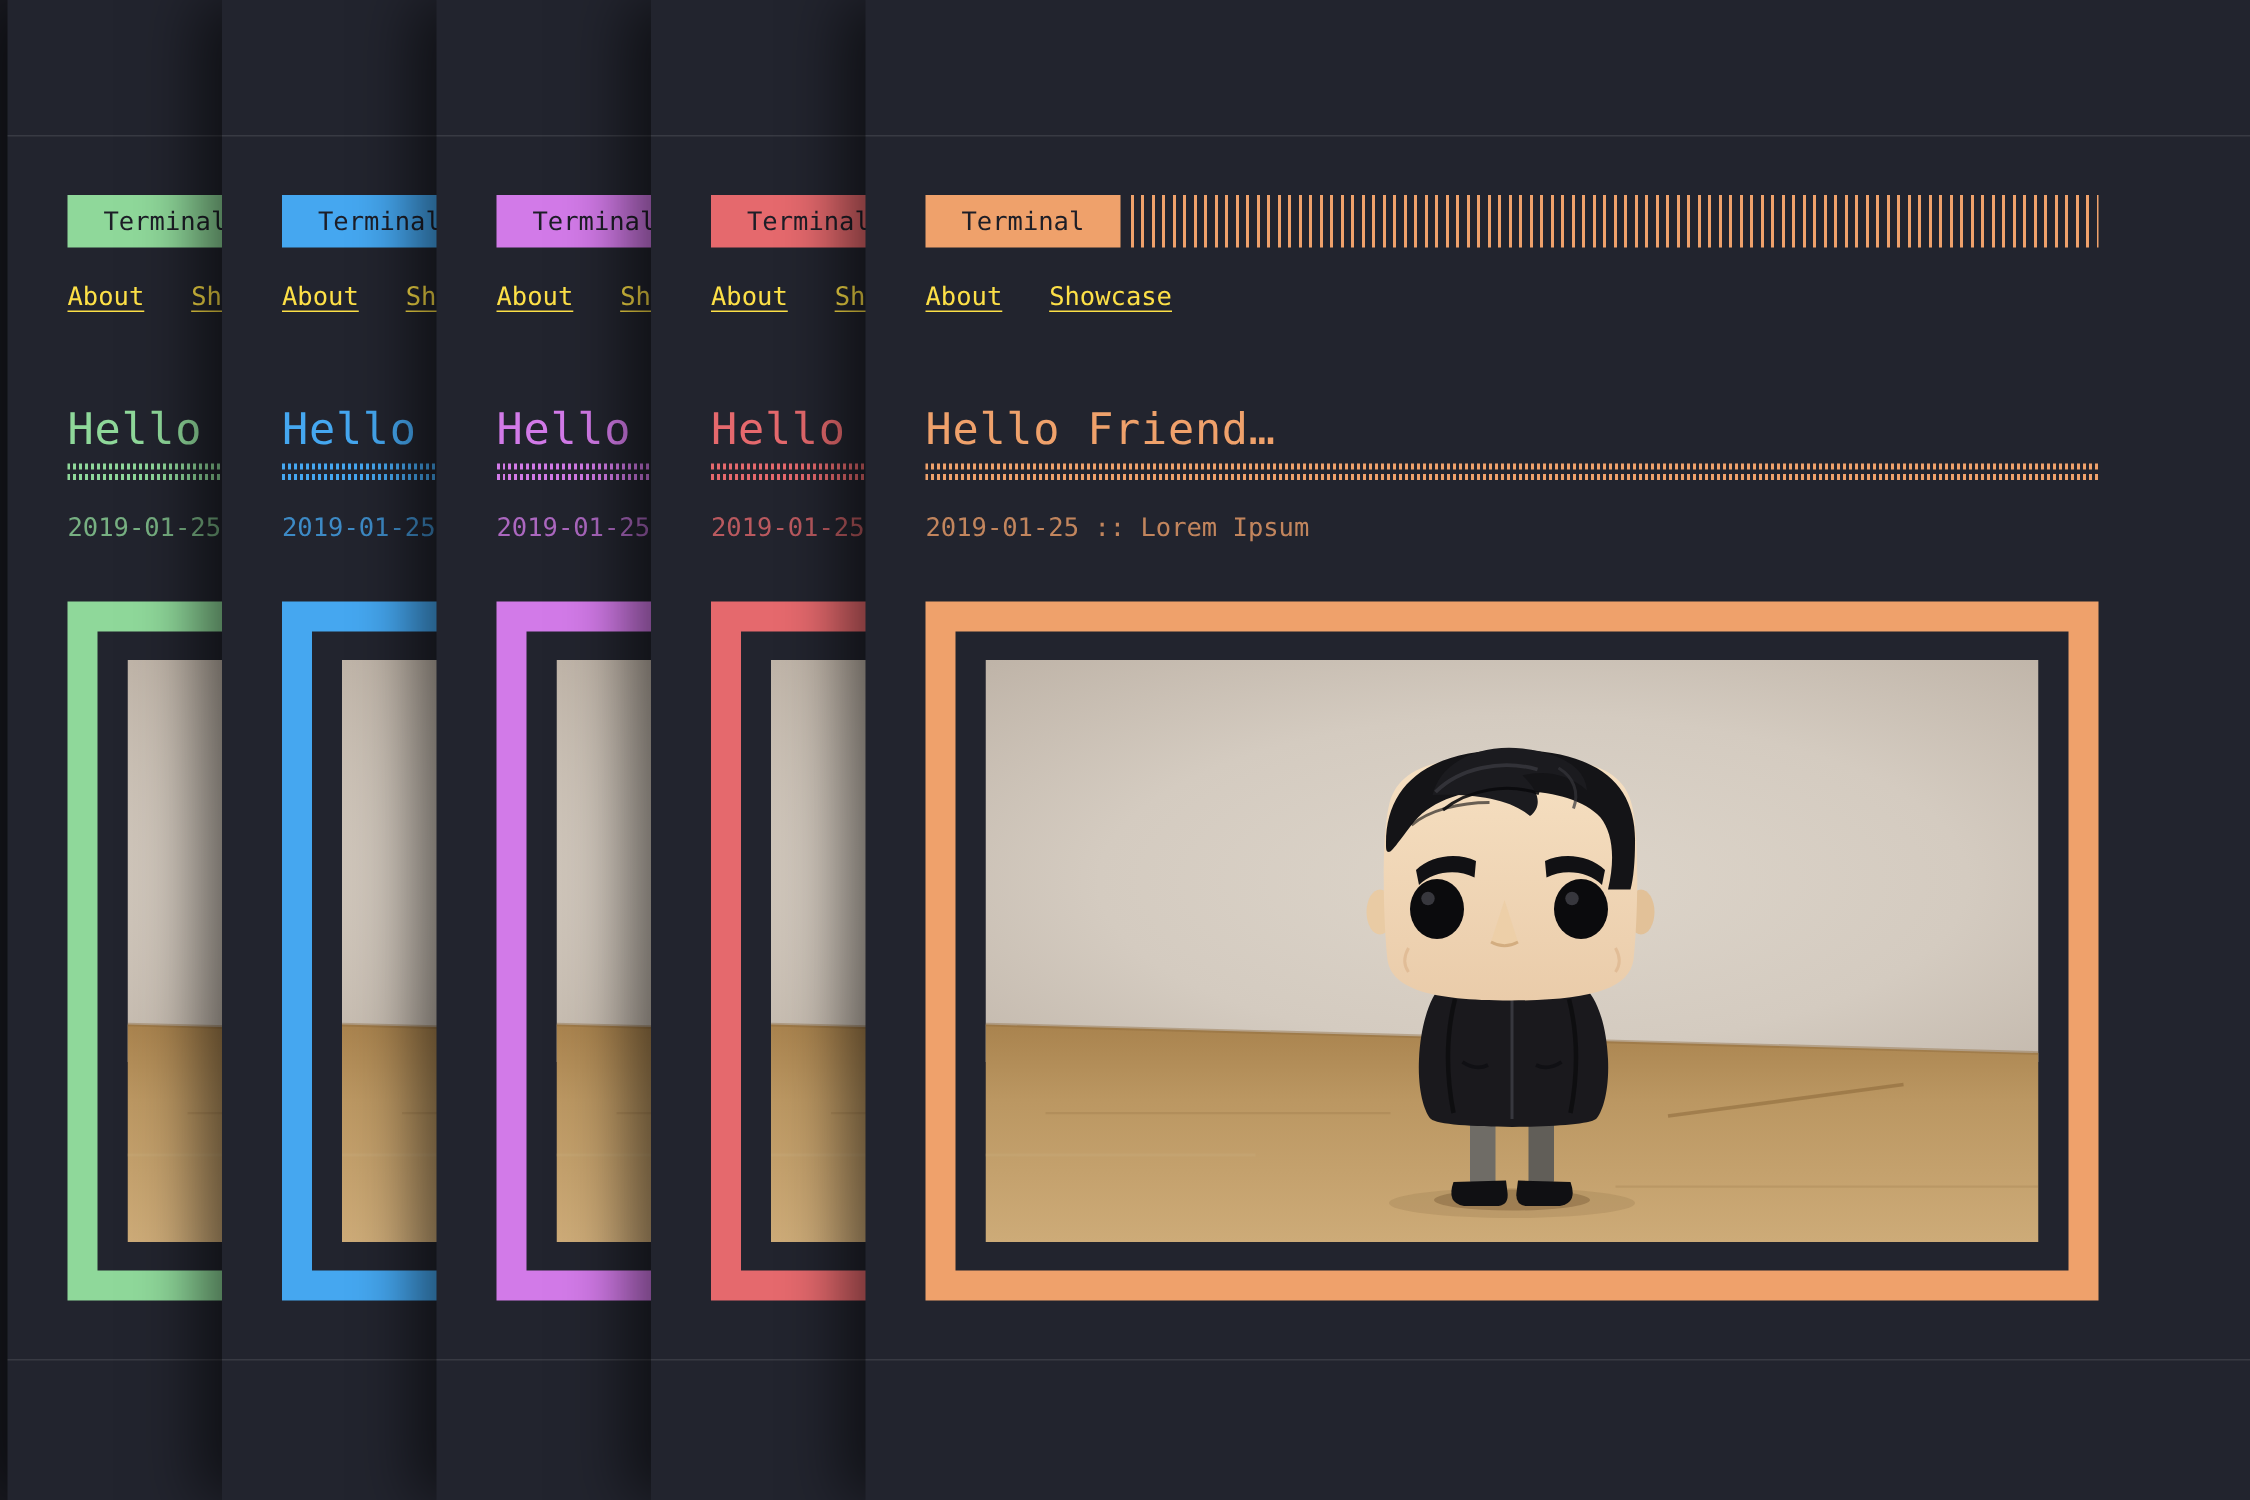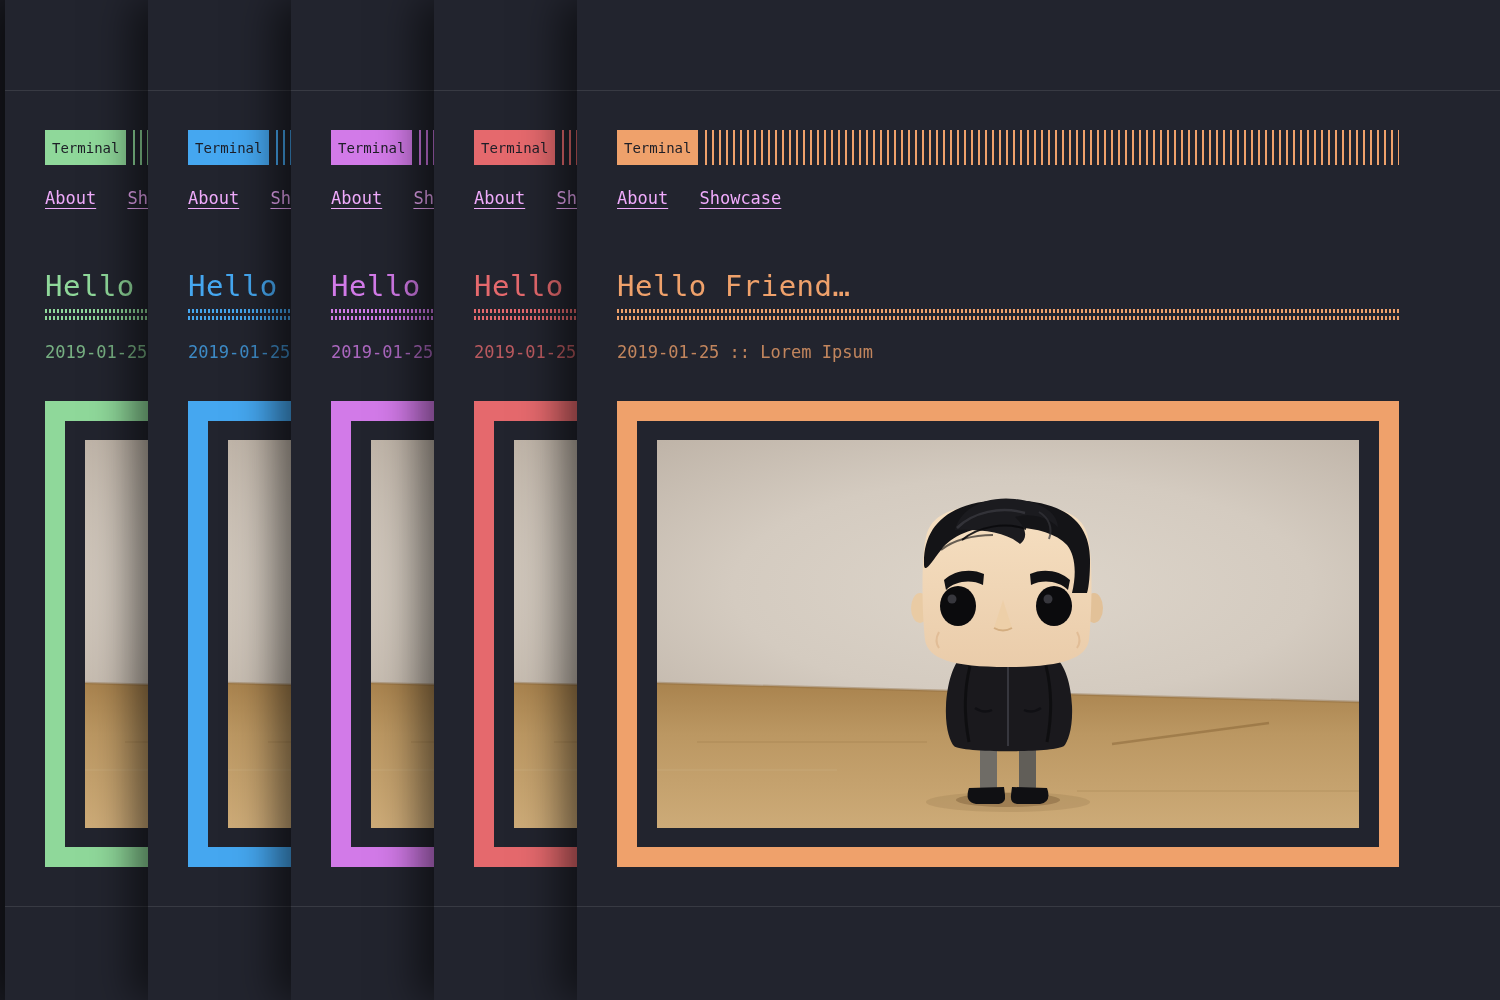--- a/index.html
+++ b/index.html
@@ -29,40 +29,40 @@
 
   .zone-top    { height: 91px;  border-bottom: 1px solid rgba(255,255,255,0.10); }
   .zone-main   { height: 816px; border-bottom: 1px solid rgba(255,255,255,0.10);
                  padding: 39px 0 0 40px; }
   .zone-bottom { height: 92px; }
 
   
   .logo-row { display: flex; align-items: center; width: 782px; }
   .badge {
     display: inline-flex; align-items: center;
-    height: 35px; padding: 0 7px;
+    height: 35px; padding: 0 24px;
     background: var(--accent);
     color: #1d1e27;
-    font-size: 14px;
+    font-size: 17px;
     cursor: pointer;
     flex: 0 0 auto;
     text-decoration: none;
     font-family: inherit;
   }
   .bars {
     flex: 1 1 auto;
     height: 35px;
     margin-left: 7px;
     background: repeating-linear-gradient(90deg, var(--accent) 0 2px, transparent 2px 7px);
   }
 
   
   .nav { margin-top: 22px; font-size: 17px; line-height: 22px; }
   .nav a {
-    color: #f0abfc;
+    color: #fde047;
     text-underline-offset: 4px;
     text-decoration-thickness: 1px;
     margin-right: 21px;
   }
 
   
   .post-title {
     margin-top: 61px;
     font-size: 29px;
     line-height: 32px;

